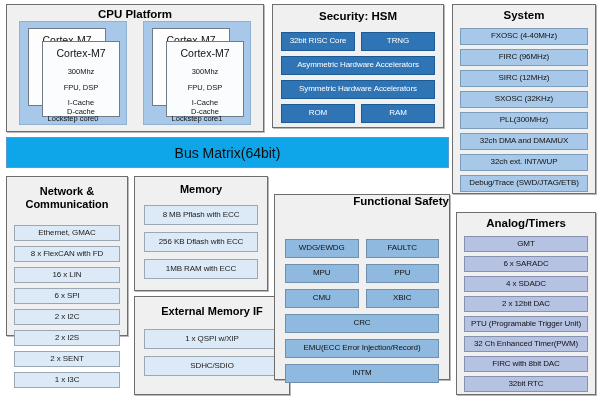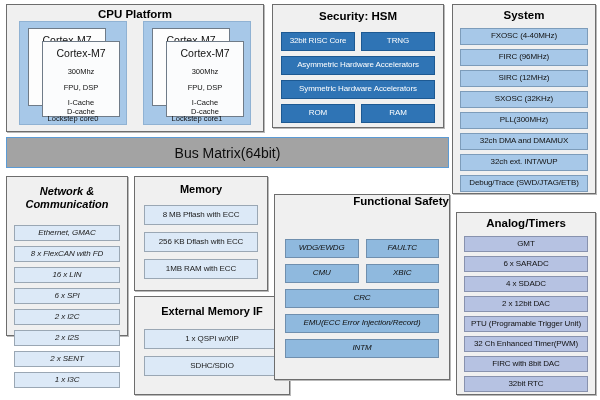--- a/index.html
+++ b/index.html
@@ -74,59 +74,59 @@
   .card-lines div{ margin-bottom:7px; }
   .card-lines div.tight{ margin-bottom:0px; }
   .core-label{
     position:absolute;left:0;bottom:1px;width:100%;
     text-align:center;font-size:7.5px;color:#111;
   }
 
   
   #bus-matrix{
     position:absolute;left:6px;top:137px;width:443px;height:31px;
-    background:#a3a3a3;border:1px solid #5b9bd5;
+    background:#0ea5e9;border:1px solid #5b9bd5;
     display:flex;align-items:center;justify-content:center;
     font-size:14px;color:#0d0d0d;box-sizing:border-box;
   }
 
   
   #security-panel{ left:272px; top:4px; width:172px; height:124px; }
   #security-panel .panel-title{ margin-top:5px; font-size:11.5px;}
   .hsm-row{ position:absolute; left:8px; right:8px; display:flex; gap:6px;}
   .hsm-row .chip{ flex:1; height:19px; font-size:8px;}
 
   
   #system-panel{ left:452px; top:4px; width:144px; height:190px;}
   #system-panel .panel-title{ margin-top:4px; font-size:11.5px;}
   #system-list{ position:absolute; left:7px; right:7px; top:23px;}
   #system-list .chip{ height:17px; margin-bottom:4px; font-size:8px;text-align:center;}
 
   
-  #network-panel{ left:6px; top:176px; width:122px; height:160px;font-style:italic;}
+  #network-panel{ left:6px; top:176px; width:122px; height:160px;}
   #network-panel .panel-title{ margin-top:8px; font-size:11px;}
   #network-list{ position:absolute; left:7px; right:7px; top:48px;}
   #network-list .chip{ height:16px; margin-bottom:5px; font-size:8px;}
 
   
   #memory-panel{ left:134px; top:176px; width:134px; height:115px;}
   #memory-panel .panel-title{ margin-top:6px; font-size:11px;}
   #memory-list{ position:absolute; left:9px; right:9px; top:28px;}
   #memory-list .chip{ height:20px; margin-bottom:7px; font-size:8px;}
 
   
   #extmem-panel{ left:134px; top:296px; width:156px; height:99px;}
   #extmem-panel .panel-title{ margin-top:8px; font-size:11px;}
   #extmem-list{ position:absolute; left:9px; right:9px; top:32px;}
   #extmem-list .chip{ height:20px; margin-bottom:7px; font-size:8px;}
 
   
   #safety-panel{ left:274px; top:194px; width:176px; height:186px;}
   #safety-panel .panel-title{ font-size:11.5px;text-align:right;}
-  #safety-rows{ position:absolute; left:10px; right:10px; top:44px;font-style:italic;}
+  #safety-rows{ position:absolute; left:10px; right:10px; top:44px;}
   .fs-row{ display:flex; gap:7px; margin-bottom:6px;}
   .fs-row .chip{ flex:1; height:19px; font-size:8px;}
   .fs-row.single .chip{ width:100%; }
 
   
   #analog-panel{ left:456px; top:212px; width:140px; height:183px;}
   #analog-panel .panel-title{ margin-top:4px; font-size:11.5px;}
   #analog-list{ position:absolute; left:7px; right:7px; top:23px;}
   #analog-list .chip{ height:16px; margin-bottom:4px; font-size:8px;}
 </style>
@@ -236,20 +236,24 @@
   </div>
 
   <div class="panel" id="safety-panel">
     <div class="panel-title">Functional Safety</div>
     <div id="safety-rows">
       <div class="fs-row">
         <div class="chip chip-mid">WDG/EWDG</div>
         <div class="chip chip-mid">FAULTC</div>
       </div>
       <div class="fs-row">
+        <div class="chip chip-mid">MPU</div>
+        <div class="chip chip-mid">PPU</div>
+      </div>
+      <div class="fs-row">
         <div class="chip chip-mid">CMU</div>
         <div class="chip chip-mid">XBIC</div>
       </div>
       <div class="fs-row single">
         <div class="chip chip-mid">CRC</div>
       </div>
       <div class="fs-row single">
         <div class="chip chip-mid">EMU(ECC Error Injection/Record)</div>
       </div>
       <div class="fs-row single">

